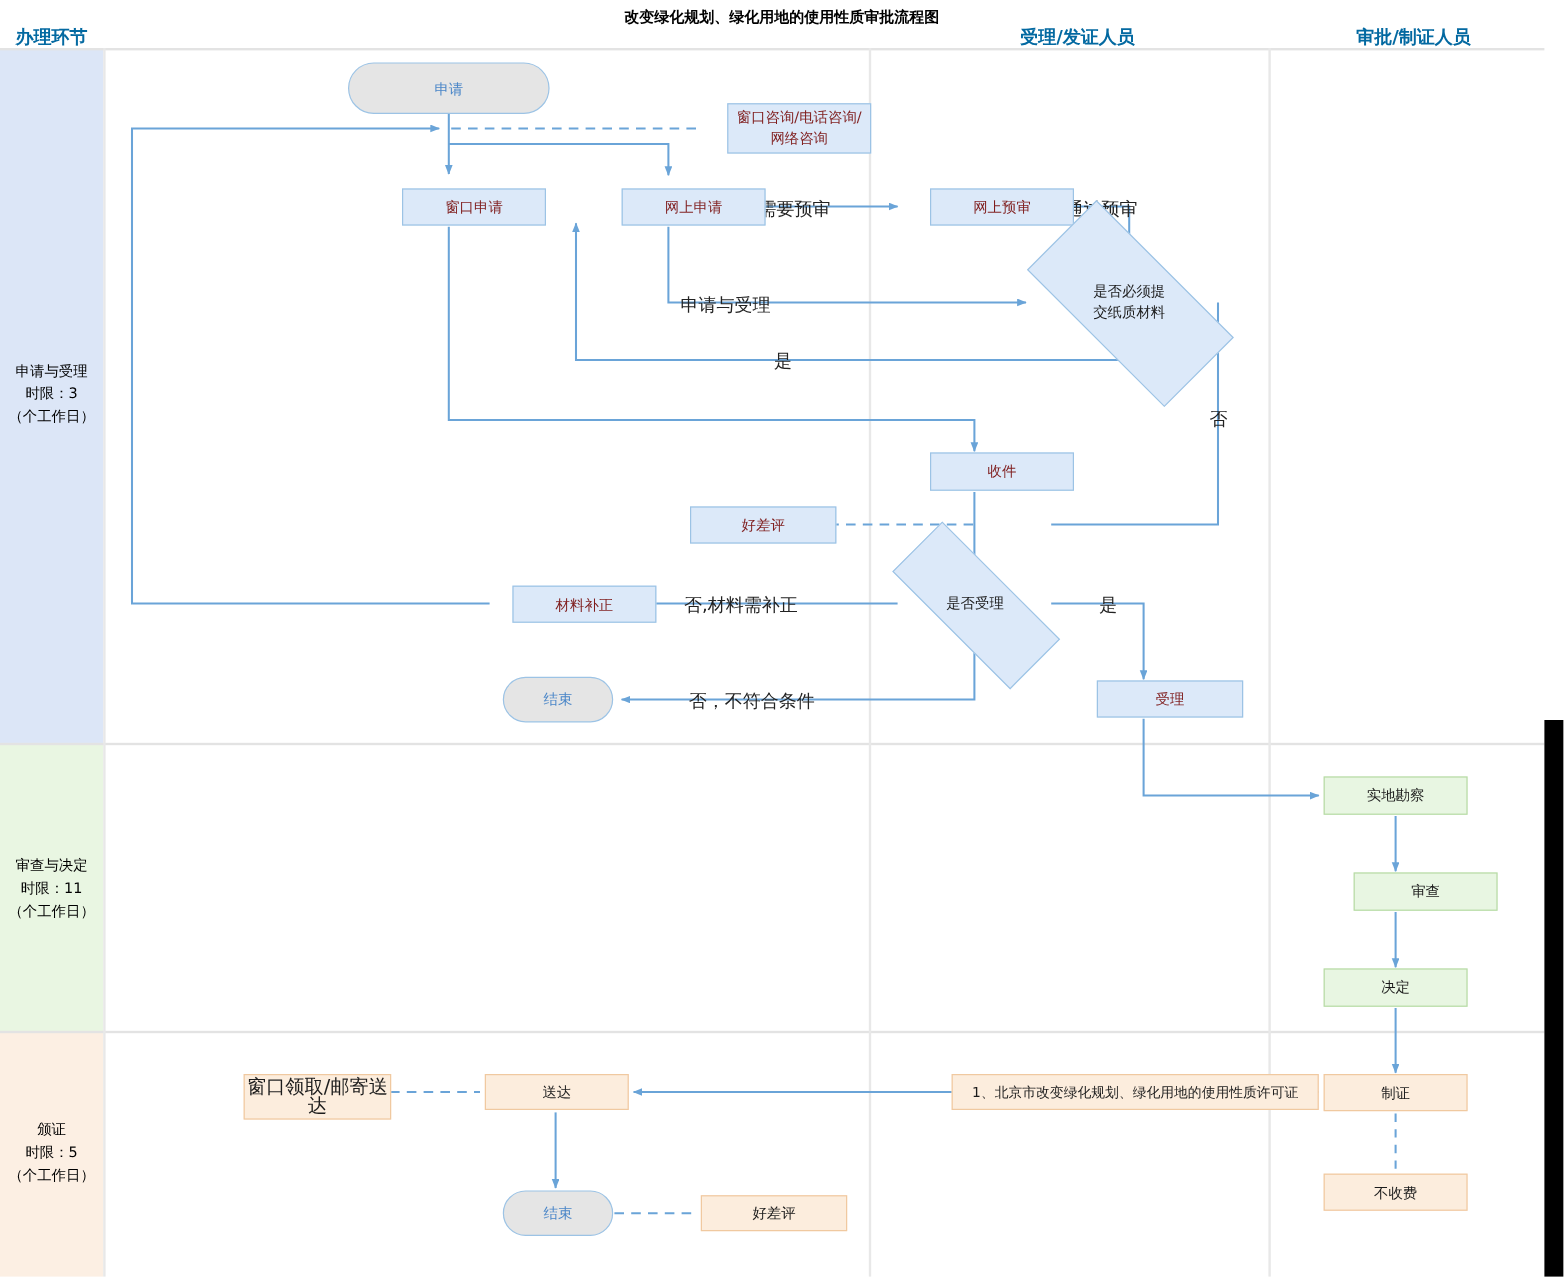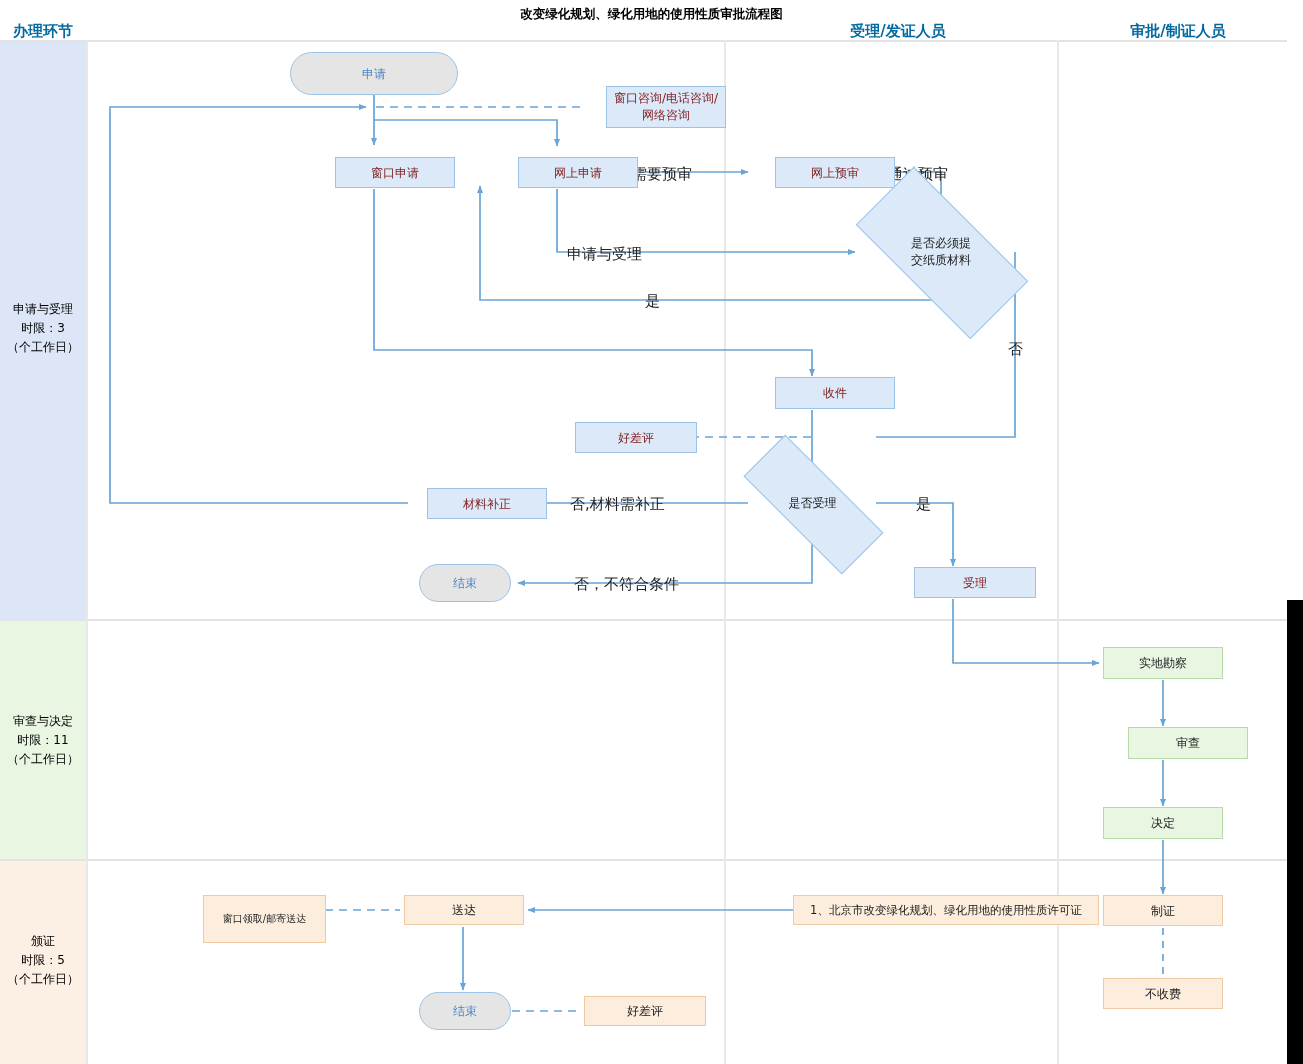--- a/index.html
+++ b/index.html
@@ -191,21 +191,21 @@
   <div class="node n-term" style="left:419px;top:564px;width:92px;height:38px;">结束</div>
 
   <div class="node n-blue" style="left:893px;top:567px;width:122px;height:31px;">受理</div>
 
   <div class="node n-green" style="left:1103px;top:647px;width:120px;height:32px;">实地勘察</div>
 
   <div class="node n-green" style="left:1103px;top:727px;width:120px;height:32px;margin-left:25px;">审查</div>
 
   <div class="node n-green" style="left:1103px;top:807px;width:120px;height:32px;">决定</div>
 
-  <div class="node n-orange" style="left:203px;top:895px;width:123px;height:48px;font-size:10px;">窗口领取/邮寄送达</div>
+  <div class="node n-orange" style="left:203px;top:895px;width:123px;height:38px;font-size:16px;">窗口领取/邮寄送达</div>
 
   <div class="node n-orange" style="left:404px;top:895px;width:120px;height:30px;">送达</div>
 
   <div class="node n-orange" style="left:793px;top:895px;width:306px;height:30px;font-size:11.5px;">1、北京市改变绿化规划、绿化用地的使用性质许可证</div>
 
   <div class="node n-orange" style="left:1103px;top:895px;width:120px;height:31px;">制证</div>
 
   <div class="node n-orange" style="left:1103px;top:978px;width:120px;height:31px;">不收费</div>
 
   <div class="node n-term" style="left:419px;top:992px;width:92px;height:38px;">结束</div>

